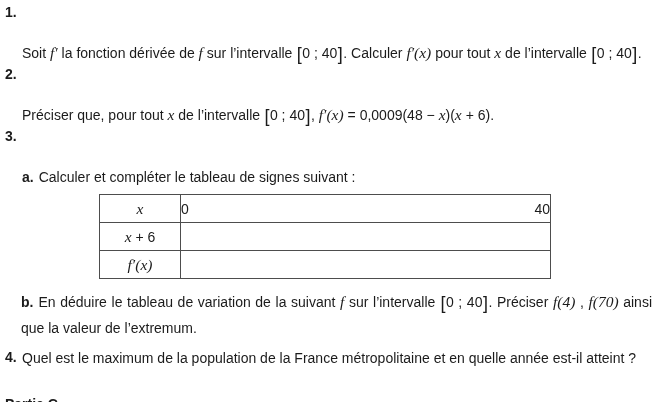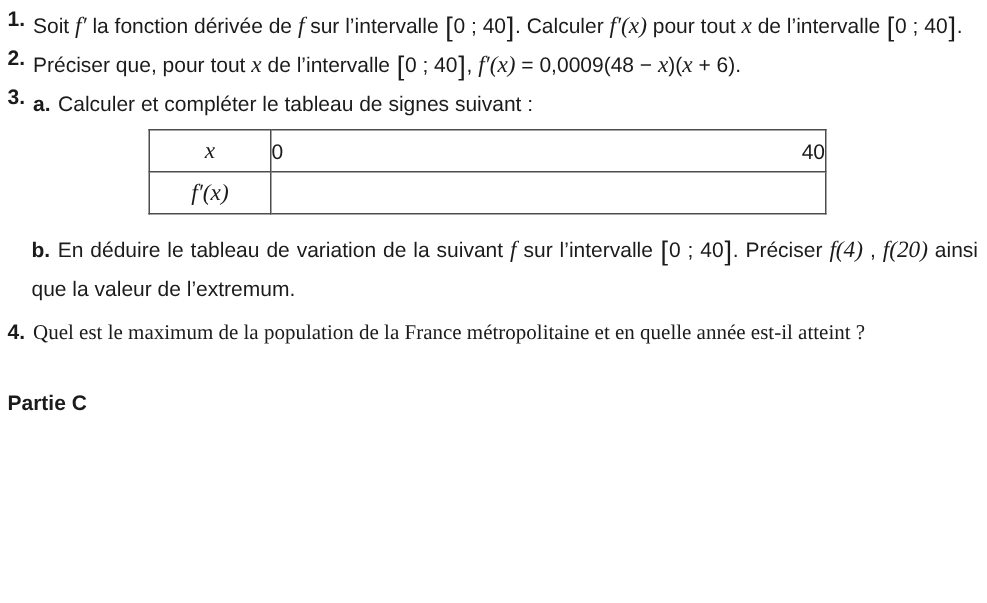--- a/index.html
+++ b/index.html
@@ -9,22 +9,22 @@
     overflow: hidden;
     font-family: "Liberation Sans", sans-serif;
     font-size: 14px;
     color: #1b1b1b;
   }
   .doc { padding: 4px 6px 0 5px; }
 
   .item { display: flex; }
   .num  { flex: none; width: 17px; font-weight: 700; }
   .body { flex: 1; text-align: justify; }
-  .mathp { line-height: 26px; }
-  .plainp { line-height: 19.5px; font-family: Liberation Serif, serif; }
+  .mathp { line-height: 26px; margin-top: 36px; }
+  .plainp { line-height: 19.5px; }
 
   .sub { font-weight: 700; margin-right: 5px; }
 
   .m {
     font-family: "Liberation Serif", serif;
     font-style: italic;
     font-size: 15.5px;
     line-height: 1;
   }
   .br {
@@ -94,27 +94,31 @@
         <tr>
       <td class="c1"><span class="m">x</span></td>
       <td class="c2">
         <div class="minmax">
               <span>0</span>
               <span>40</span>
             </div>
       </td>
     </tr>
     <tr>
+      <td class="c1"><span class="m">x</span><span> + 6</span></td>
+      <td class="c2"></td>
+    </tr>
+    <tr>
       <td class="c1"><span class="m">f′(x)</span></td>
       <td class="c2"></td>
     </tr>
   </tbody>
     </table>
 
-  <div class="subpara"><span class="sub">b.</span><span>En déduire le tableau de variation de la suivant </span><span class="m">f</span><span> sur l’intervalle </span><span class="br">[</span><span>0 ; 40</span><span class="br">]</span><span>. Préciser </span><span class="m">f(4)</span><span> , </span><span class="m">f(20)</span><span> ainsi que la valeur de l’extremum.</span></div>
+  <div class="subpara"><span class="sub">b.</span><span>En déduire le tableau de variation de la suivant </span><span class="m">f</span><span> sur l’intervalle </span><span class="br">[</span><span>0 ; 40</span><span class="br">]</span><span>. Préciser </span><span class="m">f(4)</span><span> , </span><span class="m">f(70)</span><span> ainsi que la valeur de l’extremum.</span></div>
 
   <div class="item q4">
     <span class="num">4.</span>
     <div class="body plainp"><span>Quel est le maximum de la population de la France métropolitaine et en quelle année est-il atteint ?</span></div>
   </div>
 
   <div class="partc-title">Partie C</div>
 
 </div>
 

